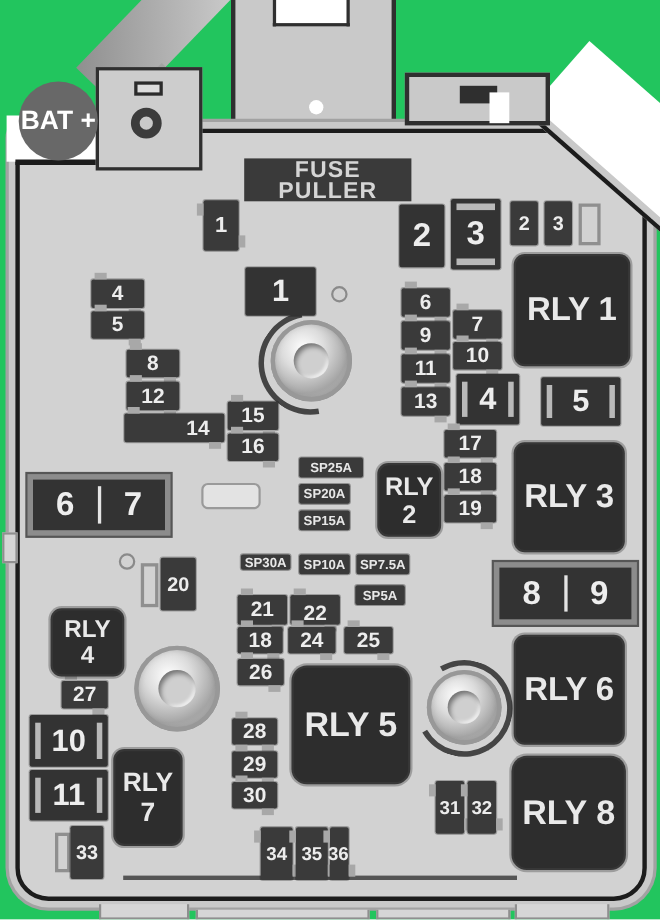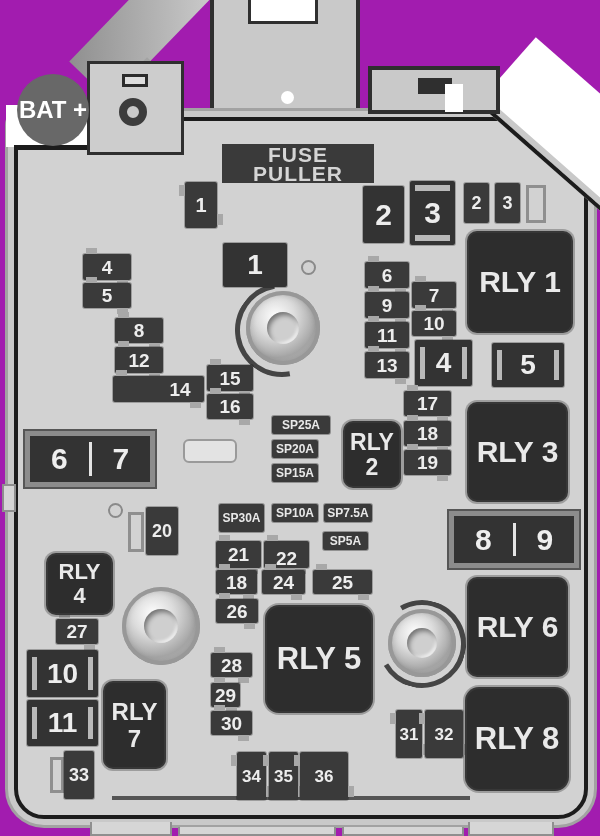--- a/index.html
+++ b/index.html
@@ -1,16 +1,16 @@
 <!DOCTYPE html>
 <html><head>
 <meta charset="utf-8">
 <style>
   html,body{margin:0;padding:0;background:#fff;}
-  #stage{position:relative;width:600px;height:836px;background:#a21caf;overflow:hidden;
+  #stage{position:relative;width:600px;height:836px;background:#22c55e;overflow:hidden;
          font-family:"Liberation Sans",sans-serif;font-weight:bold;}
   .abs{position:absolute;}
   
   .part{position:absolute;background:#c9c9c9;border:4px solid #2f2f2f;box-sizing:border-box;}
   .ribbon{position:absolute;background:linear-gradient(135deg,#8f8f8f,#e3e3e3);}
   
   .panel{position:absolute;left:14px;top:117px;width:574px;height:702px;box-sizing:border-box;
          background:#d2d2d2;border:4px solid #1c1c1c;border-radius:8px 14px 30px 30px;
          box-shadow:0 0 0 6px #c9c9c9,0 0 0 9px #a2a2a2;}
   .chamfer{position:absolute;left:485px;top:84px;width:175px;height:84px;background:#fff;
@@ -174,21 +174,21 @@
 
   <div class="sp" style="left:272px;top:416px;width:58px;height:18px;">
       <span>SP25A</span>
     </div>
   <div class="sp" style="left:272px;top:440px;width:46px;height:18px;">
       <span>SP20A</span>
     </div>
   <div class="sp" style="left:272px;top:464px;width:46px;height:18px;">
       <span>SP15A</span>
     </div>
-  <div class="sp" style="left:219px;top:504px;width:45px;height:28px;text-align:right;">
+  <div class="sp" style="left:219px;top:504px;width:45px;height:14px;text-align:right;">
       <span>SP30A</span>
     </div>
   <div class="sp" style="left:272px;top:504px;width:46px;height:18px;">
       <span>SP10A</span>
     </div>
   <div class="sp" style="left:324px;top:504px;width:48px;height:18px;">
       <span>SP7.5A</span>
     </div>
   <div class="sp" style="left:323px;top:532px;width:45px;height:18px;">
       <span>SP5A</span>
@@ -218,62 +218,62 @@
     </div>
   <div class="f ph" style="left:264px;top:541px;width:45px;height:27px;align-items:flex-end;">
       <span>22</span>
     </div>
   <div class="f ph" style="left:216px;top:570px;width:41px;height:24px;">
       <span>18</span>
     </div>
   <div class="f ph" style="left:262px;top:570px;width:43px;height:24px;">
       <span>24</span>
     </div>
-  <div class="f ph" style="left:313px;top:570px;width:59px;height:24px;">
+  <div class="f ph" style="left:313px;top:570px;width:44px;height:24px;">
       <span>25</span>
     </div>
   <div class="f ph" style="left:216px;top:599px;width:42px;height:24px;">
       <span>26</span>
     </div>
   <div class="f ph" style="left:56px;top:619px;width:42px;height:25px;">
       <span>27</span>
     </div>
   <div class="f big clip-lr" style="left:27px;top:650px;width:71px;height:47px;">
       <span>10</span>
     </div>
   <div class="f big clip-lr" style="left:27px;top:700px;width:71px;height:46px;">
       <span>11</span>
     </div>
   <div class="f ph" style="left:211px;top:653px;width:41px;height:24px;">
       <span>28</span>
     </div>
-  <div class="f ph" style="left:211px;top:683px;width:29px;height:24px;">
+  <div class="f ph" style="left:211px;top:683px;width:41px;height:24px;">
       <span>29</span>
     </div>
   <div class="f ph" style="left:211px;top:711px;width:41px;height:24px;">
       <span>30</span>
     </div>
 
   <div class="f pv" style="left:396px;top:710px;width:26px;height:48px;font-size:17px;">
       <span>31</span>
     </div>
-  <div class="f pv" style="left:425px;top:710px;width:38px;height:48px;font-size:17px;">
+  <div class="f pv" style="left:425px;top:710px;width:26px;height:48px;font-size:17px;">
       <span>32</span>
     </div>
   <div class="outline" style="left:50px;top:757px;width:14px;height:36px;"></div>
   <div class="f" style="left:64px;top:751px;width:30px;height:48px;font-size:18px;">
       <span>33</span>
     </div>
   <div class="f pv" style="left:237px;top:752px;width:29px;height:48px;font-size:17px;">
       <span>34</span>
     </div>
   <div class="f pv" style="left:269px;top:752px;width:29px;height:48px;font-size:17px;">
       <span>35</span>
     </div>
-  <div class="f pv" style="left:300px;top:752px;width:48px;height:48px;font-size:17px;">
+  <div class="f pv" style="left:300px;top:752px;width:17px;height:48px;font-size:17px;justify-content:flex-end;">
       <span>36</span>
     </div>
 
   <div class="rly" style="left:467px;top:231px;width:106px;height:102px;font-size:30px;">
       <span>RLY 1</span>
     </div>
   <div class="rly" style="left:343px;top:421px;width:58px;height:67px;font-size:23px;line-height:25px;">
     <span>RLY</span>
     <span>2</span>
   </div>

